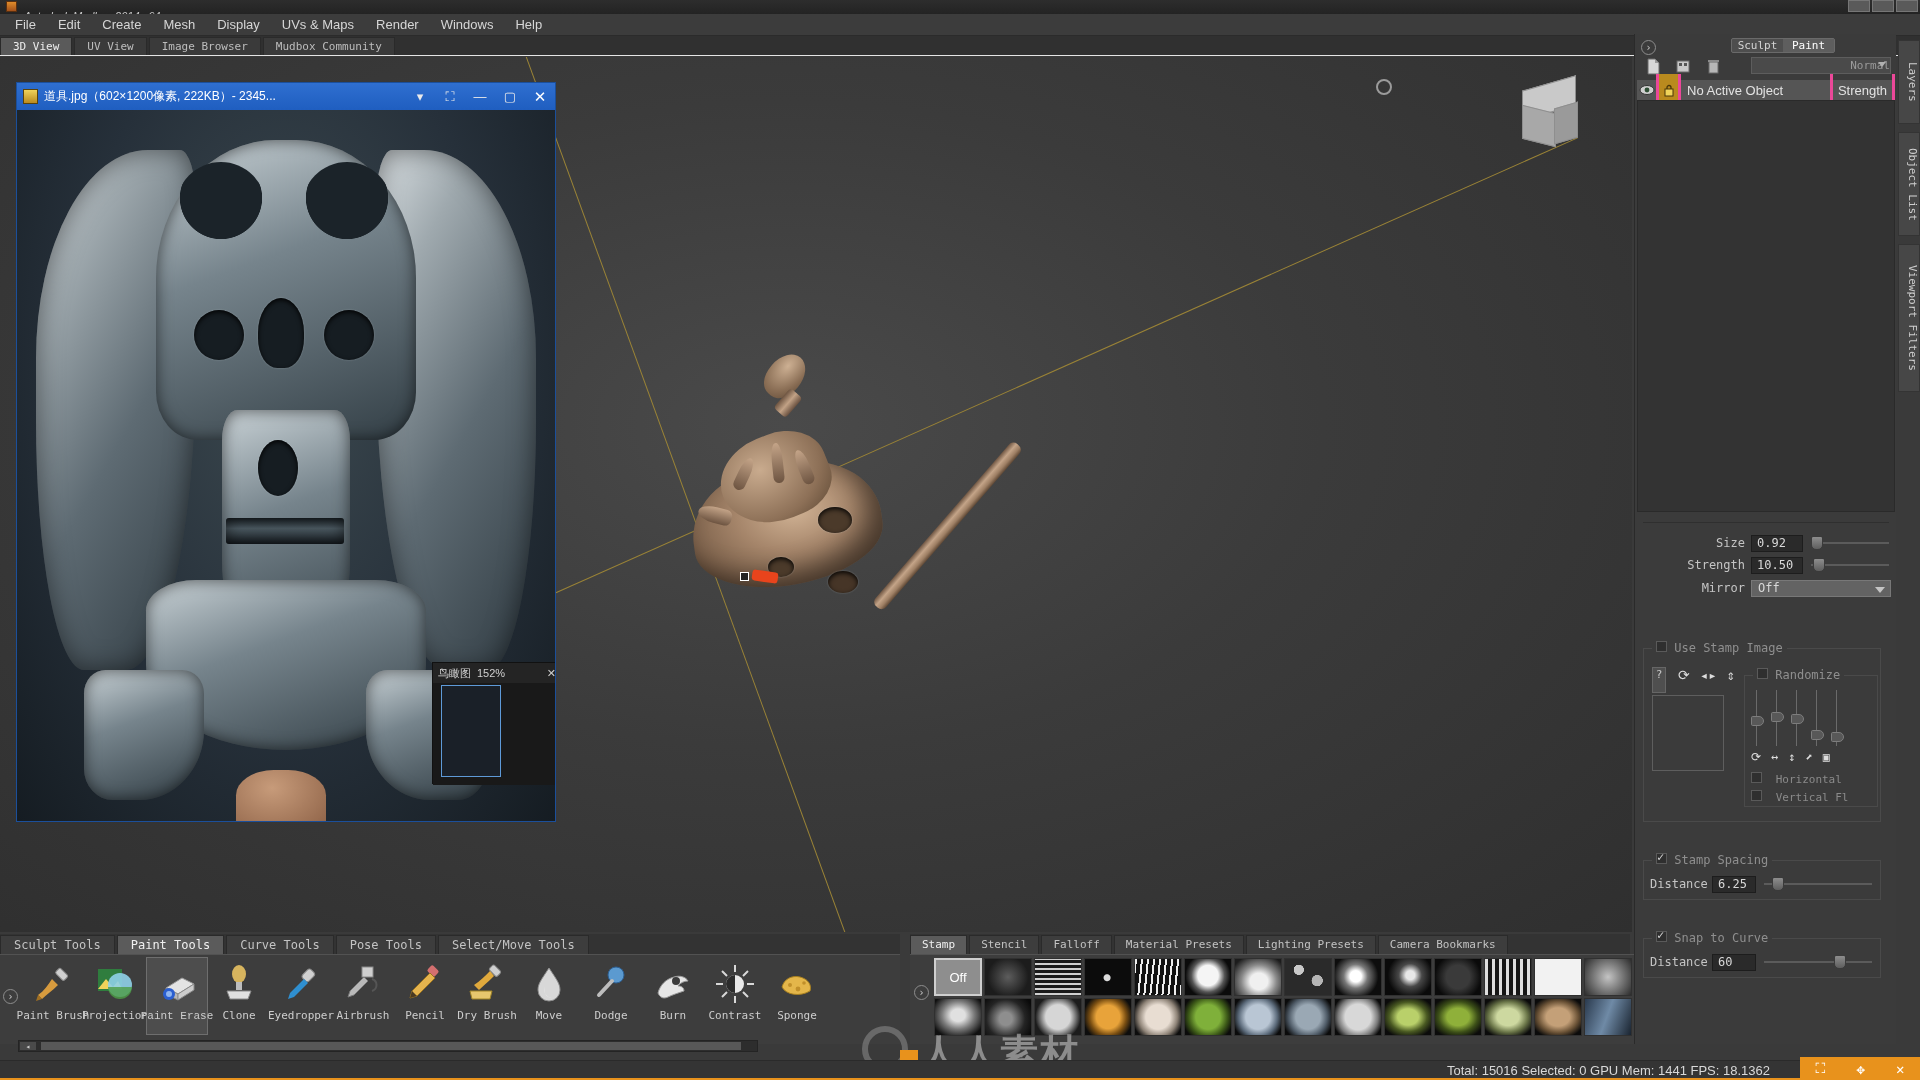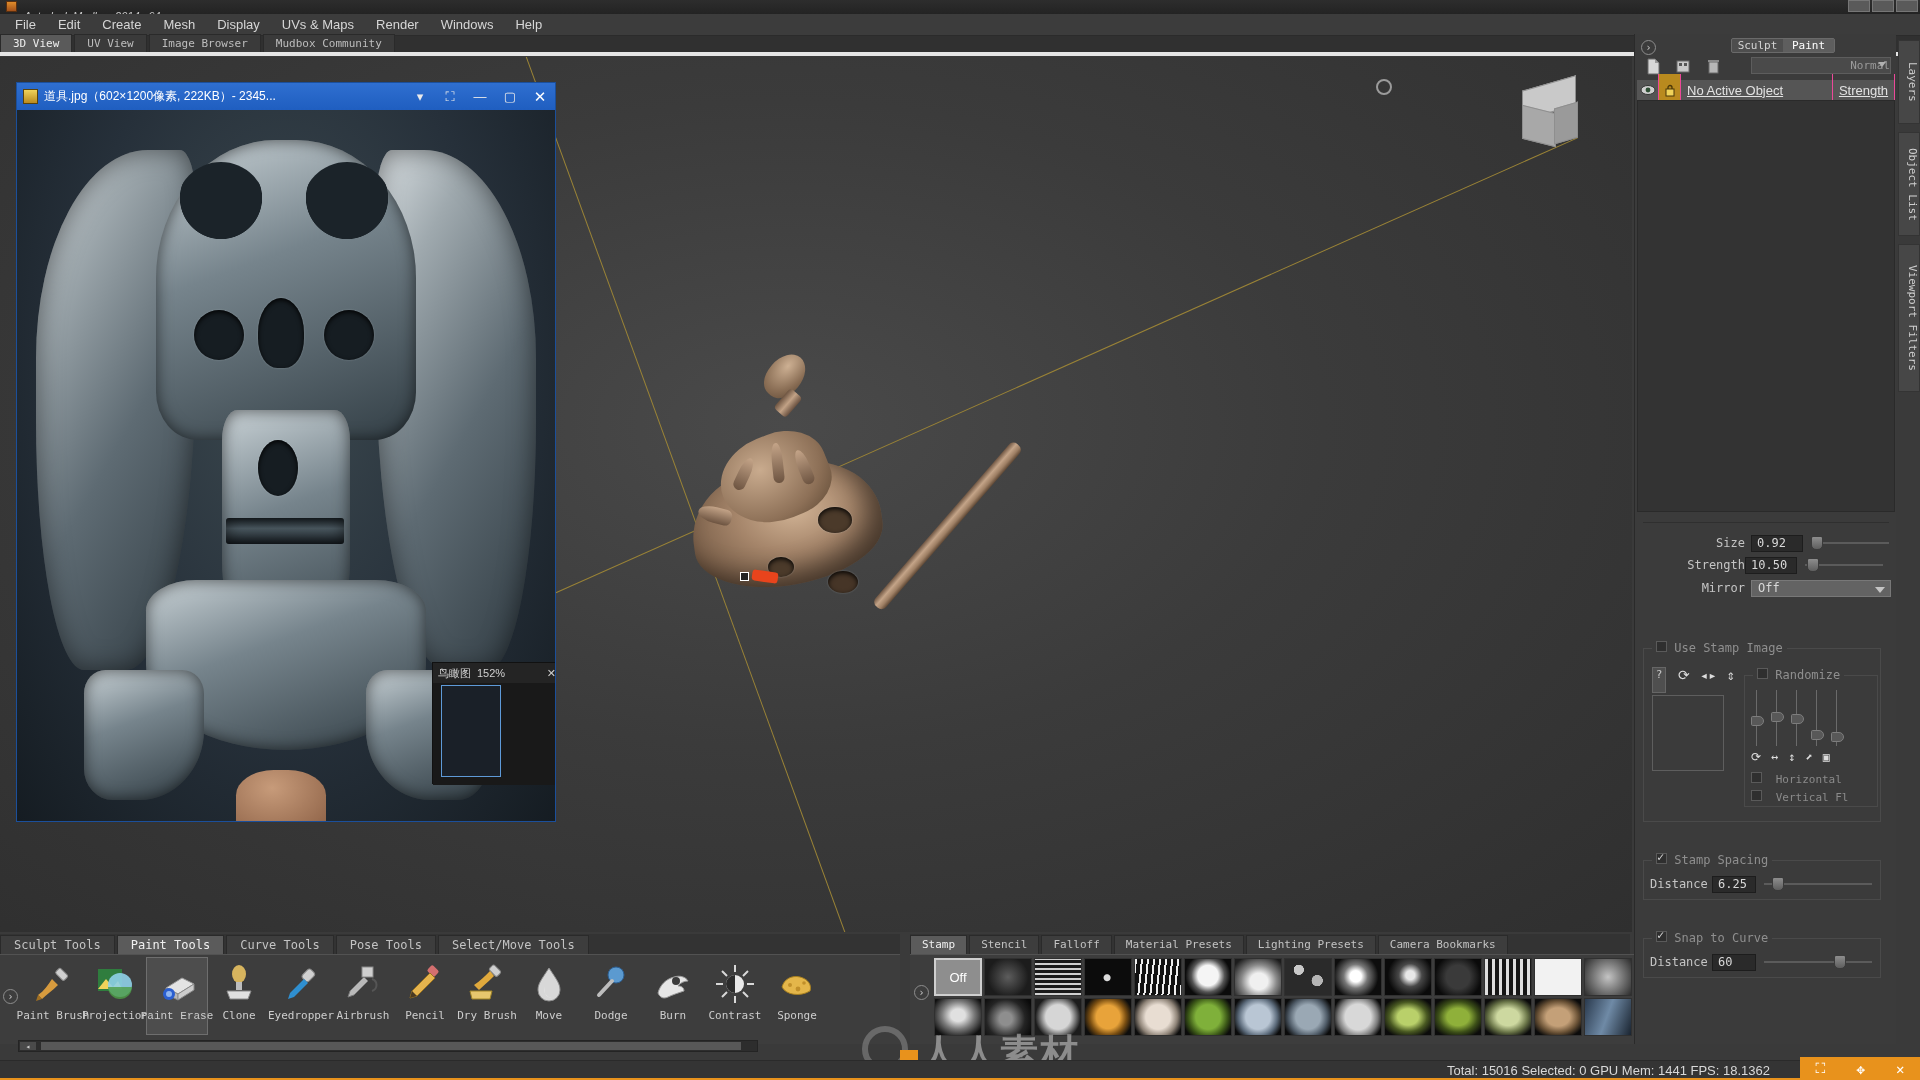--- a/index.html
+++ b/index.html
@@ -20,21 +20,21 @@
 
   
   .menubar { position:absolute; left:0; top:14px; width:1920px; height:22px;
     background:#3c3c3c; border-bottom:1px solid #2b2b2b;
     display:flex; align-items:center; padding-left:4px; }
   .menubar .mi { font-family:"Liberation Sans",sans-serif; font-size:13px;
     color:#d6d6d6; padding:2px 11px; cursor:default; }
 
   
   .viewtabs { position:absolute; left:0; top:36px; width:1920px; height:20px;
-    background:#303030; border-bottom:4px solid #e5e5e5; display:flex;
+    background:#303030; border-bottom:1px solid #e5e5e5; display:flex;
     align-items:flex-end; }
   .viewtabs .vt { font-size:11px; color:#bdbdbd; padding:3px 12px 3px 12px;
     background:#3a3a3a; border:1px solid #2a2a2a; border-bottom:none;
     margin-right:2px; height:18px; line-height:12px; }
   .viewtabs .vt.active { background:#5a5a5a; color:#ededed; }
 
   
   .viewport { position:absolute; left:0; top:57px; width:1632px; height:875px;
     background:radial-gradient(ellipse at 48% 42%, #4a4a4a 0%, #3b3b3b 45%, #2f2f2f 100%);
     overflow:hidden; }
@@ -132,21 +132,21 @@
   .blendsel { position:absolute; left:116px; top:1px; width:140px; height:17px;
     background:#4a4a4a; border:1px solid #5d5d5d; color:#9a9a9a; font-size:11px;
     padding-left:6px; line-height:15px; }
   .blendsel .arw { position:absolute; right:4px; top:4px; width:0;height:0;
     border-left:4px solid transparent;border-right:4px solid transparent;
     border-top:5px solid #b0b0b0; }
 
   .lyrrow { position:absolute; left:2px; top:46px; width:258px; height:20px;
     background:#555; display:flex; align-items:center; }
   .lyrrow .cell { height:32px; display:flex; align-items:center;
-    justify-content:center; border-right:1px solid #ec4899;text-decoration:underline; }
+    justify-content:center; border-right:3px solid #ec4899; }
   .lyrrow .nm { flex:1; color:#e2e2e2; font-size:13px; padding-left:6px;
     font-family:"Liberation Sans",sans-serif; justify-content:flex-start; }
   .lyrrow .st { width:62px; color:#e2e2e2; font-size:13px;
     font-family:"Liberation Sans",sans-serif; }
   .lyrlist { position:absolute; left:2px; top:66px; width:258px; height:412px;
     background:#333; border:1px solid #2a2a2a; }
 
   .rdiv { position:absolute; left:8px; width:246px; height:1px;
     background:#4d4d4d; border-top:1px solid #2f2f2f; }
 
@@ -427,21 +427,21 @@
     <div class="plabel" style="width:110px;">Size</div>
     <div class="pfield" style="width:52px; margin-left:6px;">0.92</div>
     <div class="slider" style="width:78px; margin-left:8px;">
       <div class="trk"></div>
       <div class="knb" style="left:0px;"></div>
     </div>
   </div>
 
   <div class="prow" style="left:0; top:522px; width:262px;">
     <div class="plabel" style="width:110px;">Strength</div>
-    <div class="pfield" style="width:52px; ">10.50</div>
+    <div class="pfield" style="width:52px; margin-left:6px;">10.50</div>
     <div class="slider" style="width:78px; margin-left:8px;">
       <div class="trk"></div>
       <div class="knb" style="left:2px;"></div>
     </div>
   </div>
 
   <div class="prow" style="left:0; top:545px; width:262px;">
     <div class="plabel" style="width:110px;">Mirror</div>
     <div class="psel" style="width:140px; margin-left:6px;">
       <span>Off</span>

